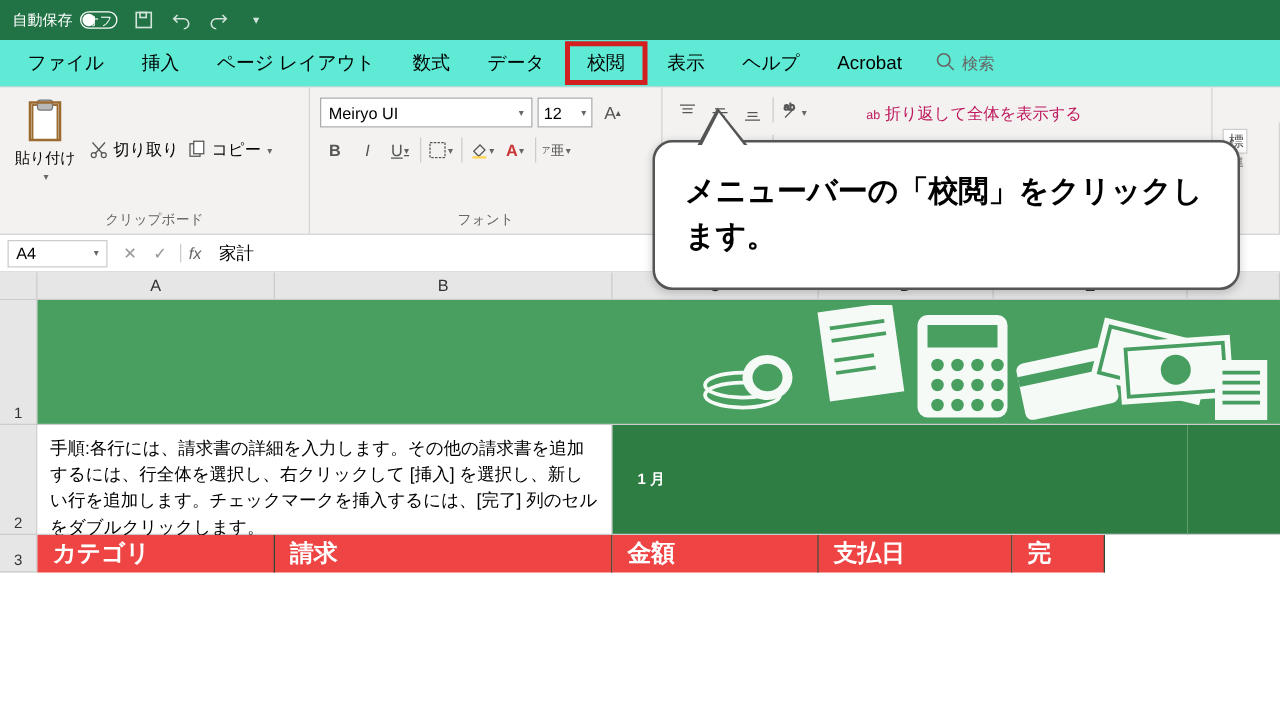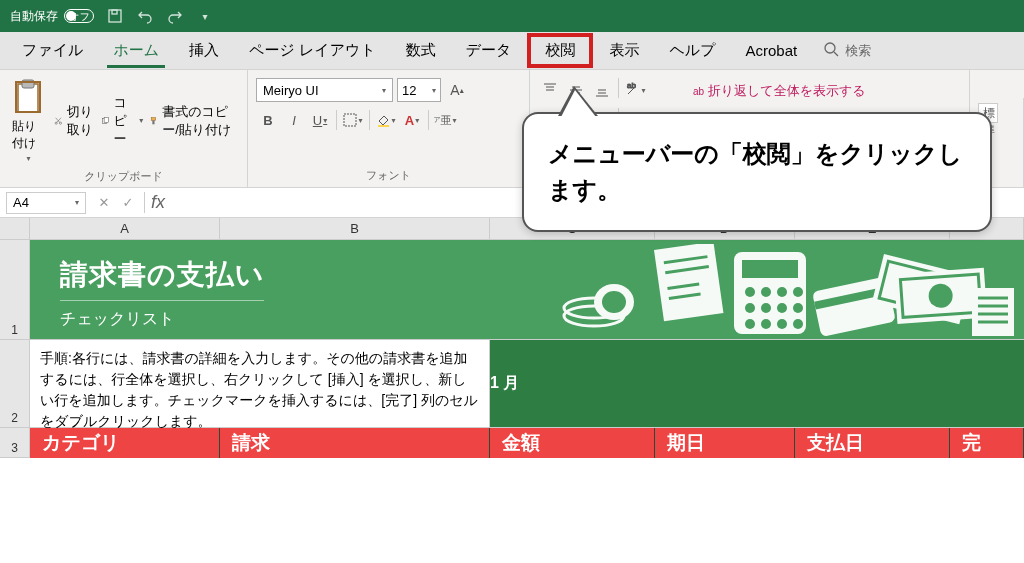--- a/index.html
+++ b/index.html
@@ -8,62 +8,62 @@
   
   .titlebar { background: #217346; height: 32px; display: flex; align-items: center; padding: 0 10px; color: #fff; gap: 12px; }
   .autosave { display: flex; align-items: center; gap: 6px; font-size: 12px; }
   .toggle { width: 30px; height: 14px; border: 1px solid #fff; border-radius: 8px; position: relative; }
   .toggle::after { content: ""; position: absolute; width: 10px; height: 10px; background: #fff; border-radius: 50%; top: 1px; left: 1px; }
   .toggle-label { font-size: 10px; position: absolute; right: 3px; top: 0; }
   .qat-icon { width: 18px; height: 18px; opacity: 0.8; display: flex; align-items: center; justify-content: center; }
   .qat-icon svg { stroke: #fff; fill: none; }
   
   
-  .ribbon-tabs { background: #e5e5e5; height: 38px; display: flex; align-items: center; padding: 0 8px; border-bottom: 1px solid #d4d4d4; gap: 2px; }
+  .ribbon-tabs { background: #5eead4; height: 38px; display: flex; align-items: center; padding: 0 8px; border-bottom: 1px solid #d4d4d4; gap: 2px; }
   .tab { padding: 8px 14px; font-size: 15px; cursor: pointer; position: relative; }
   .tab.active { color: #217346; }
   .tab.active::after { content: ""; position: absolute; bottom: 0; left: 8px; right: 8px; height: 3px; background: #217346; }
   .tab.highlight { border: 4px solid #d21f1f; padding: 4px 14px; }
   .search-group { display: flex; align-items: center; gap: 6px; color: #666; margin-left: 10px; }
   .search-icon svg { stroke: #666; }
   
   
   .ribbon { background: #f3f2f1; height: 118px; display: flex; border-bottom: 1px solid #d4d4d4; }
   .group { border-right: 1px solid #d4d4d4; padding: 4px 8px; display: flex; flex-direction: column; }
   .group-label { text-align: center; font-size: 11px; color: #666; padding-top: 2px; }
   .group-body { flex: 1; display: flex; gap: 4px; }
   
   .paste-btn { display: flex; flex-direction: column; align-items: center; gap: 2px; padding: 4px; }
   .paste-btn svg { fill: #9b6a2f; }
   .paste-label { font-size: 12px; }
   .clip-col { display: flex; gap: 2px; font-size: 13px; }
   .clip-item { display: flex; align-items: center; gap: 4px; padding: 2px; }
   
   .font-top { display: flex; gap: 4px; margin-bottom: 6px; margin-top: 4px; }
-  .font-name { width: 137px; height: 24px; border: 1px solid #ababab; background: #fff; padding: 0 6px; font-size: 13px; display: flex; align-items: center; justify-content: space-between; }
+  .font-name { width: 170px; height: 24px; border: 1px solid #ababab; background: #fff; padding: 0 6px; font-size: 13px; display: flex; align-items: center; justify-content: space-between; }
   .font-size { width: 44px; height: 24px; border: 1px solid #ababab; background: #fff; padding: 0 4px; display: flex; align-items: center; justify-content: space-between; font-size: 13px;}
   .font-btns { display: flex; gap: 2px; align-items: center; }
   .fbtn { width: 24px; height: 24px; display: flex; align-items: center; justify-content: center; color: #555; border: 1px solid transparent; }
   .fbtn.bold { font-weight: bold; }
   .fbtn.italic { font-style: italic; }
   .fbtn.under { text-decoration: underline; }
   .sep { width: 1px; height: 20px; background: #ccc; margin: 0 2px; }
   .dd { font-size: 8px; color: #666; margin-left: 1px; }
   
   .align-col { display: flex; flex-direction: column; gap: 6px; margin-top: 4px;}
   .align-row { display: flex; gap: 2px; }
   .abtn { width: 24px; height: 24px; display: flex; align-items: center; justify-content: center; }
   .abtn svg { stroke: #555; }
   .dimmed { color: #be185d; font-size: 13px; padding: 4px; }
   
   
-  .formula-bar { height: 30px; display: flex; align-items: center; border-bottom: 1px solid #d4d4d4; text-align: center; }
+  .formula-bar { height: 30px; display: flex; align-items: center; border-bottom: 1px solid #d4d4d4; }
   .name-box { width: 80px; height: 22px; border: 1px solid #ccc; margin: 0 6px; padding: 0 6px; display: flex; align-items: center; justify-content: space-between; font-size: 13px; }
   .fb-btn { width: 24px; height: 24px; display: flex; align-items: center; justify-content: center; color: #999; }
-  .fx { font-style: italic; color: #666; font-size: 18px; padding: 0 6px; border-left: 1px solid #ccc; margin-left: 4px; }
+  .fx { font-style: italic; color: #666; font-size: 13px; padding: 0 6px; border-left: 1px solid #ccc; margin-left: 4px; }
   .formula-input { flex: 1; padding: 0 8px; font-size: 14px; }
   
   
   .col-headers { height: 22px; display: flex; background: #e6e6e6; border-bottom: 1px solid #ccc; }
   .corner { width: 30px; border-right: 1px solid #ccc; background: #e6e6e6; }
   .colh { border-right: 1px solid #ccc; text-align: center; font-size: 13px; line-height: 22px; color: #333; }
   .cA { width: 190px; } .cB { width: 270px; } .cC { width: 165px; } .cD { width: 140px; } .cE { width: 155px; } .cF { width: 74px; }
   
   
   .ws { display: flex; flex-direction: column; }
@@ -73,21 +73,21 @@
   .r1 { height: 100px; }
   .r1 .banner { width: 994px; background: #489f60; display: flex; border-bottom: 1px solid #ccc; }
   .banner-text { padding: 16px 30px; color: #fff; }
   .banner-title { font-size: 28px; font-weight: bold; letter-spacing: 1px; border-bottom: 1px solid rgba(255,255,255,0.5); padding-bottom: 6px; margin-bottom: 8px; }
   .banner-sub { font-size: 16px; }
   .banner-art { flex: 1; position: relative; }
   .banner-art svg { position: absolute; right: 10px; top: 4px; }
   
   .r2 { height: 88px; }
   .r2 .instr { width: 460px; background: #fff; border-right: 1px solid #ccc; border-bottom: 1px solid #ccc; padding: 8px 10px; font-size: 14px; line-height: 1.5; }
-  .r2 .month { width: 534px; background: #2e7d43; color: #fff; border-bottom: 1px solid #ccc; display: flex; align-items: center; font-size: 16px; font-weight: bold; }
+  .r2 .month { width: 534px; background: #2e7d43; color: #fff; border-bottom: 1px solid #ccc; display: flex; align-items: center; padding-left: 20px; font-size: 12px; font-weight: bold; }
   
   .r3 { height: 30px; }
   .r3 .hdr { background: #ef4444; color: #fff; border-right: 1px solid #2a4a35; display: flex; align-items: center; padding-left: 12px; font-size: 19px; font-weight: bold; }
   
   
   .callout { position: absolute; top: 112px; left: 522px; width: 470px; background: #fff; border: 2px solid #555; border-radius: 16px; padding: 22px 24px; font-size: 24px; font-weight: bold; line-height: 1.5; z-index: 100; box-shadow: 0 2px 8px rgba(0,0,0,0.2); }
   .callout::before { content: ""; position: absolute; top: -28px; left: 34px; width: 0; height: 0; border-left: 16px solid transparent; border-right: 24px solid transparent; border-bottom: 30px solid #555; }
   .callout::after { content: ""; position: absolute; top: -24px; left: 37px; width: 0; height: 0; border-left: 14px solid transparent; border-right: 21px solid transparent; border-bottom: 27px solid #fff; }
   
   .std-box { width:20px; height:20px; border:1px solid #ccc; background:#fff; padding:1px 4px; font-size:12px; color:#555;}
@@ -116,21 +116,20 @@
   <div class="qat-icon">
       <svg width="16" height="16" viewBox="0 0 16 16">
         <path d="M11 4 L14 7 L11 10 M14 7 H6 A4 4 0 0 0 6 15" stroke-width="1.3"></path>
       </svg>
     </div>
   <div class="qat-icon" style="font-size:10px;">▾</div>
 </div>
 
 <div class="ribbon-tabs">
   <div class="tab">ファイル</div>
-  <div class="tab active">ホーム</div>
   <div class="tab">挿入</div>
   <div class="tab">ページ レイアウト</div>
   <div class="tab">数式</div>
   <div class="tab">データ</div>
   <div class="tab highlight">校閲</div>
   <div class="tab">表示</div>
   <div class="tab">ヘルプ</div>
   <div class="tab">Acrobat</div>
   <div class="search-group">
     <span class="search-icon"><svg width="16" height="16" viewBox="0 0 16 16" fill="none">
@@ -164,27 +163,20 @@
           <span>切り取り</span>
         </div>
         <div class="clip-item">
           <svg width="16" height="16" viewBox="0 0 16 16">
               <rect x="3" y="3" width="8" height="10" fill="none" stroke="#555"></rect>
               <rect x="6" y="1" width="8" height="10" fill="#fff" stroke="#555"></rect>
             </svg>
           <span>コピー</span> 
             <span class="dd">▾</span>
         </div>
-        <div class="clip-item">
-          <svg width="16" height="16" viewBox="0 0 16 16">
-              <rect x="4" y="2" width="8" height="5" fill="#e8b04a" stroke="#9b6a2f"></rect>
-              <rect x="6" y="7" width="4" height="7" fill="#777"></rect>
-            </svg>
-          <span>書式のコピー/貼り付け</span>
-        </div>
       </div>
     </div>
     <div class="group-label">クリップボード</div>
   </div>
 
   <div class="group" style="width:282px;">
     <div style="flex:1;">
       <div class="font-top">
         <div class="font-name">
             <span>Meiryo UI</span>
@@ -335,24 +327,20 @@
   <div class="colh cC">C</div>
   <div class="colh cD">D</div>
   <div class="colh cE">E</div>
   <div class="colh cF"></div>
 </div>
 
 <div class="ws">
   <div class="row r1">
     <div class="rowh">1</div>
     <div class="banner">
-      <div class="banner-text">
-        <div class="banner-title">請求書の支払い</div>
-        <div class="banner-sub">チェックリスト</div>
-      </div>
       <div class="banner-art">
         <svg width="460" height="96" viewBox="0 0 460 96">
           <g fill="#fff" opacity="0.95">
 
             <ellipse cx="40" cy="72" rx="30" ry="10" fill="none" stroke="#fff" stroke-width="3"></ellipse>
             <ellipse cx="40" cy="64" rx="30" ry="10" fill="none" stroke="#fff" stroke-width="3"></ellipse>
             <ellipse cx="60" cy="58" rx="20" ry="18" fill="#fff"></ellipse>
             <ellipse cx="60" cy="58" rx="12" ry="11" fill="#489f60"></ellipse>
 
             <g transform="translate(100,6) rotate(-8)">
@@ -414,21 +402,20 @@
         <span>1 月</span>
       </div>
     <div class="month" style="width:74px;"></div>
   </div>
 
   <div class="row r3">
     <div class="rowh">3</div>
     <div class="hdr cA">カテゴリ</div>
     <div class="hdr cB">請求</div>
     <div class="hdr cC">金額</div>
-    <div class="hdr cD">期日</div>
     <div class="hdr cE">支払日</div>
     <div class="hdr cF">完</div>
   </div>
 </div>
 
 <div class="callout">
   <span>メニューバーの「校閲」をクリックします。</span>
 </div>
 
 </body></html>

